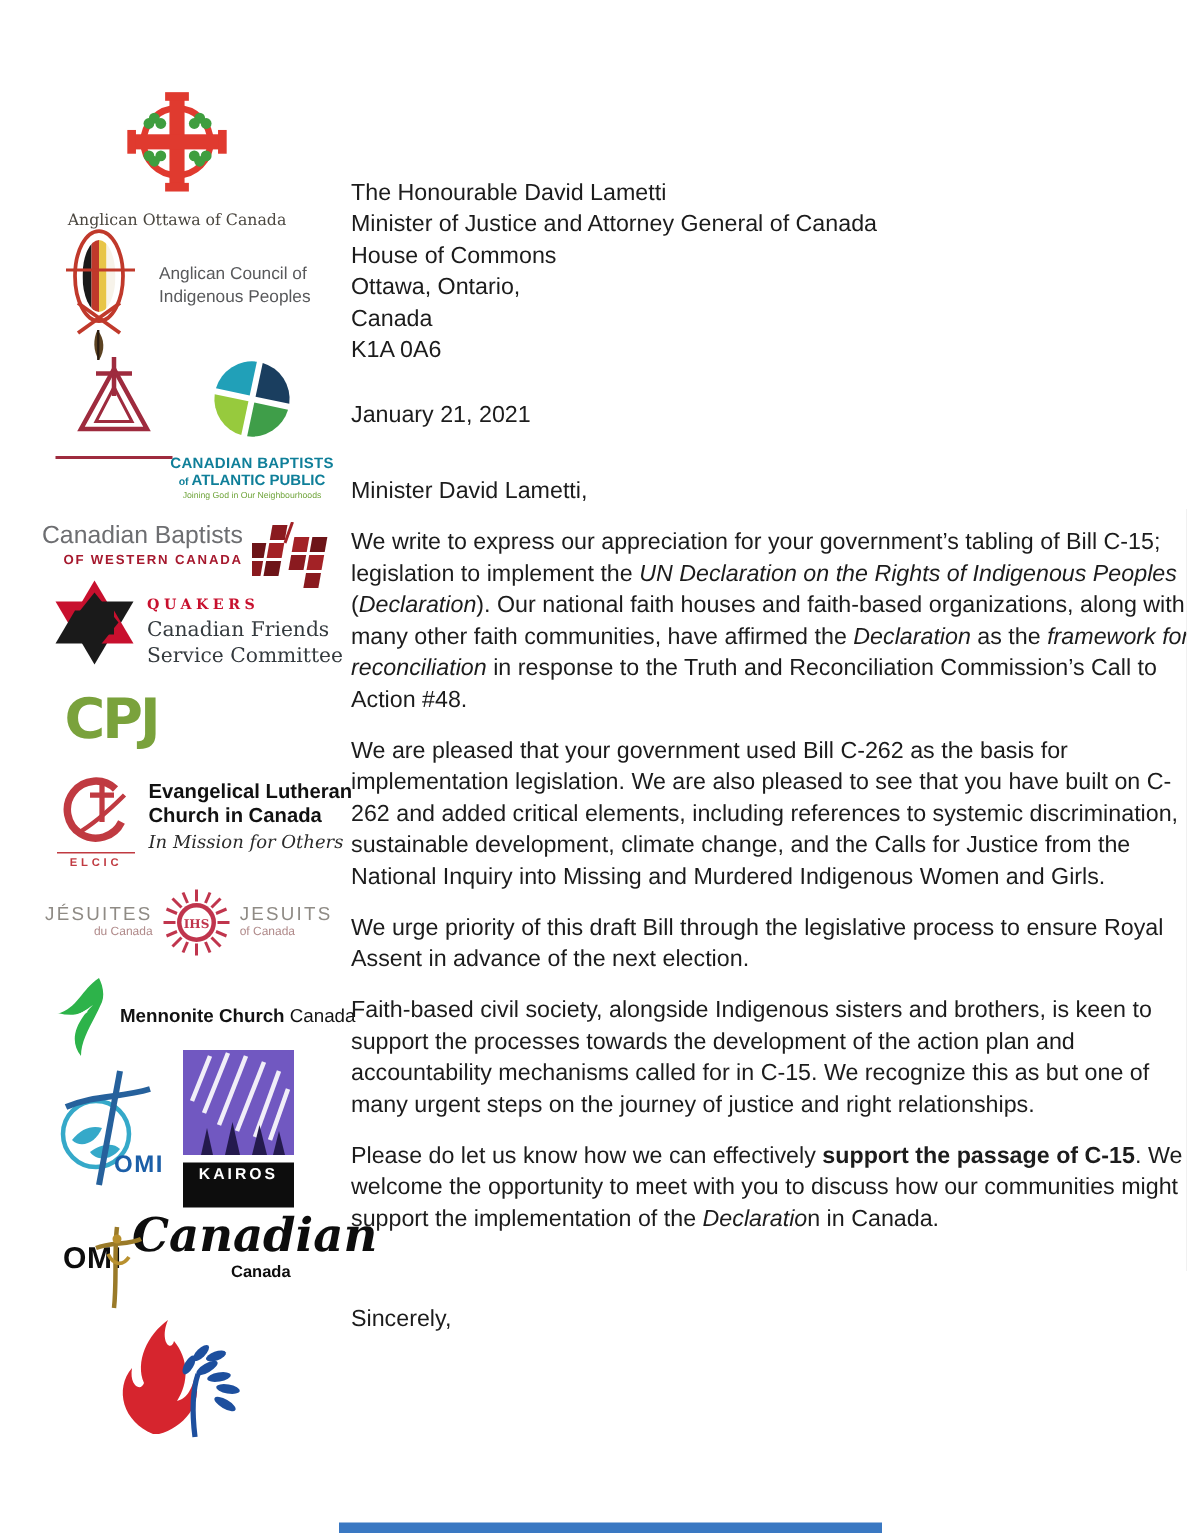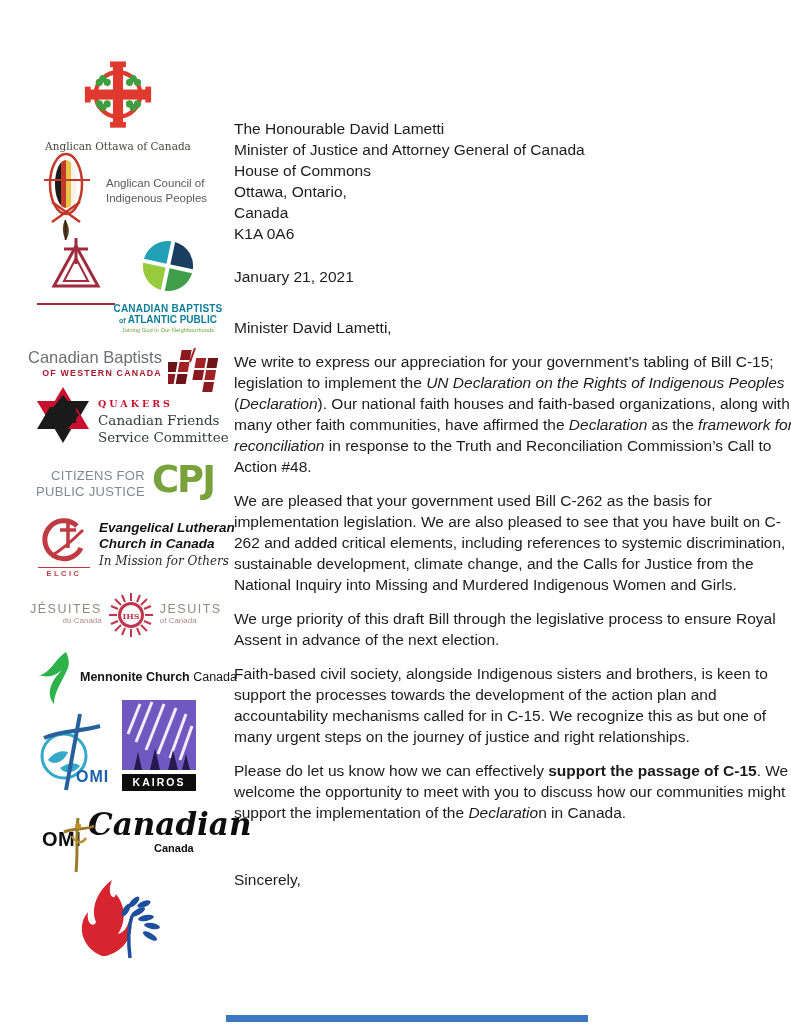--- a/index.html
+++ b/index.html
@@ -42,38 +42,38 @@
   .quakers .n { font-family:"DejaVu Serif", serif; font-size:13.5px; font-weight:normal; color:#343a3e; line-height:16.5px; margin-top:3px; }
 
   .cpj { left:36px; top:458px; }
   .cpj .txt { margin-top:10px; text-align:right; font-size:13px; line-height:15.5px; color:#7d8a96; letter-spacing:.3px; }
   .cpj .mono { margin-left:7px; font-size:37px; font-weight:900; color:#7aa23c; letter-spacing:-2px; font-family:"DejaVu Sans", sans-serif; }
 
   .elcic { left:38px; top:518px; }
   .elcic .logocol { width:52px; text-align:center; }
   .elcic .acr { margin-top:1px; font-size:7.5px; font-weight:bold; color:#c03a41; letter-spacing:2.5px; border-top:1.5px solid #c03a41; padding-top:1px; }
   .elcic .txt { margin-left:9px; margin-top:2px; }
-  .elcic .n { font-size:13.5px; font-weight:bold; color:#111; line-height:16px;font-style:italic; }
+  .elcic .n { font-size:13.5px; font-weight:bold; color:#111; line-height:16px; }
   .elcic .tag { margin-top:2px; font-family:"DejaVu Serif", serif; font-style:italic; font-size:12px; color:#2b2b2b; }
 
   .jesuits { left:30px; top:592px; }
   .jesuits .colL { text-align:right; margin-top:10px; }
   .jesuits .colR { text-align:left; margin-top:10px; }
   .jesuits .big { font-size:12.5px; color:#8f8b85; letter-spacing:1.5px; }
   .jesuits .sm  { font-size:8px; color:#b08a8a; }
   .jesuits svg { margin:0 6px; }
 
   .mennonite { left:32px; top:650px; }
   .mennonite .txt { margin-left:6px; margin-top:20px; font-size:12.5px; color:#121212; }
   .mennonite .b { font-weight:bold; }
 
   .omi { left:34px; top:710px; }
   .omi .lbl { position:absolute; left:42px; top:58px; font-size:16px; font-weight:900; color:#1c5fa8; letter-spacing:1px; }
   .kairos { left:122px; top:700px; width:74px; }
-  .kairos .band { width:74px; height:17px; background:#0d0d0d; color:#fff; font-size:10.5px;
+  .kairos .band { width:74px; height:30px; background:#0d0d0d; color:#fff; font-size:10.5px;
                   letter-spacing:2px; text-align:center; line-height:17px; font-weight:bold; }
 
   .lacombe { left:36px; top:806px; width:185px; height:72px; }
   .lacombe .omi { position:absolute; left:6px; top:22px; font-size:20px; font-weight:900; color:#0d0d0d; letter-spacing:.5px; }
   .lacombe .script { position:absolute; left:52px; top:0px; font-family:"DejaVu Serif", serif; font-style:italic; font-weight:bold; font-size:31px; color:#0d0d0d; }
   .lacombe .canada { position:absolute; left:118px; top:36px; font-size:11px; font-weight:bold; color:#0d0d0d; }
 
   .bush { left:68px; top:876px; }
 
   
@@ -206,24 +206,20 @@
     <div class="txt">
       <div class="q">QUAKERS</div>
       <div class="n">
         <div>Canadian Friends</div>
         <div>Service Committee</div>
       </div>
     </div>
   </div>
 
   <div class="logo-block cpj row">
-    <div class="txt">
-      <div>CITIZENS FOR</div>
-      <div>PUBLIC JUSTICE</div>
-    </div>
     <div class="mono">CPJ</div>
   </div>
 
   <div class="logo-block elcic row">
     <div class="logocol">
       <svg width="46" height="44" viewBox="0 0 46 44">
         <path d="M36,8 A19,19 0 1 0 40,30" fill="none" stroke="#c03a41" stroke-width="5"></path>
         <line x1="27" y1="4" x2="27" y2="30" stroke="#c03a41" stroke-width="3.5"></line>
         <line x1="19" y1="12" x2="35" y2="12" stroke="#c03a41" stroke-width="3.5"></line>
         <path d="M10,38 Q24,30 42,12" fill="none" stroke="#c03a41" stroke-width="3"></path>

